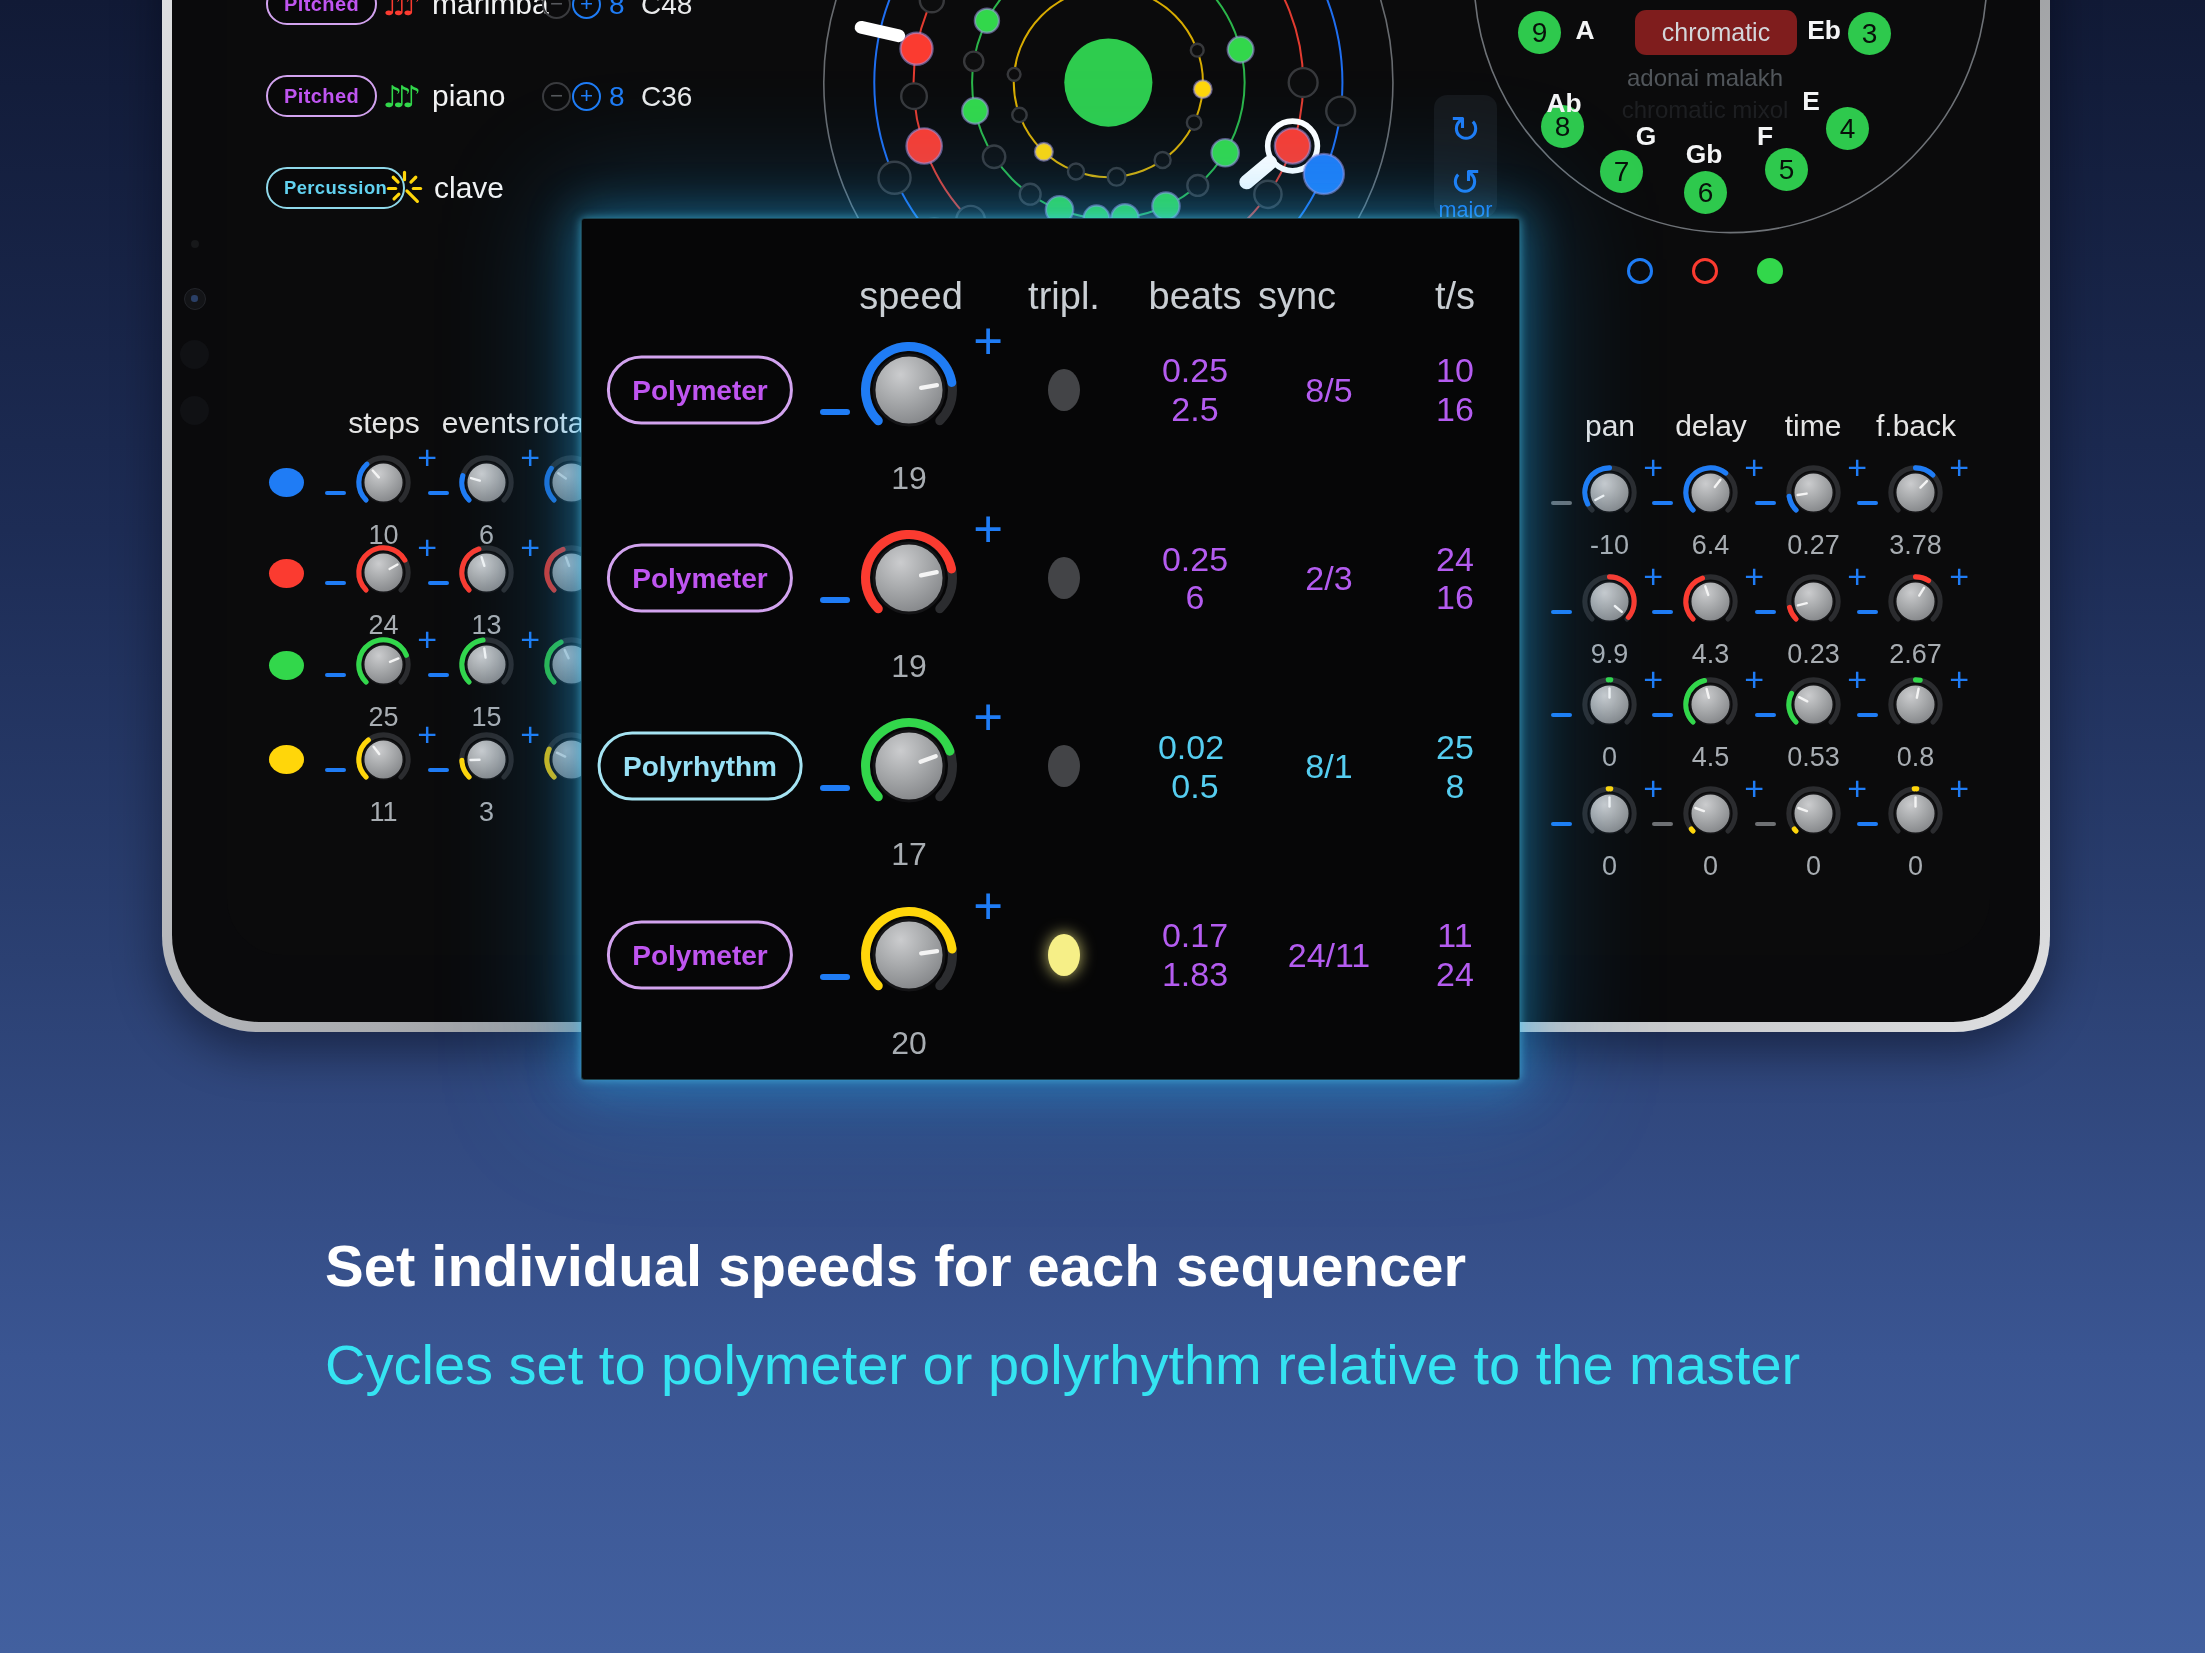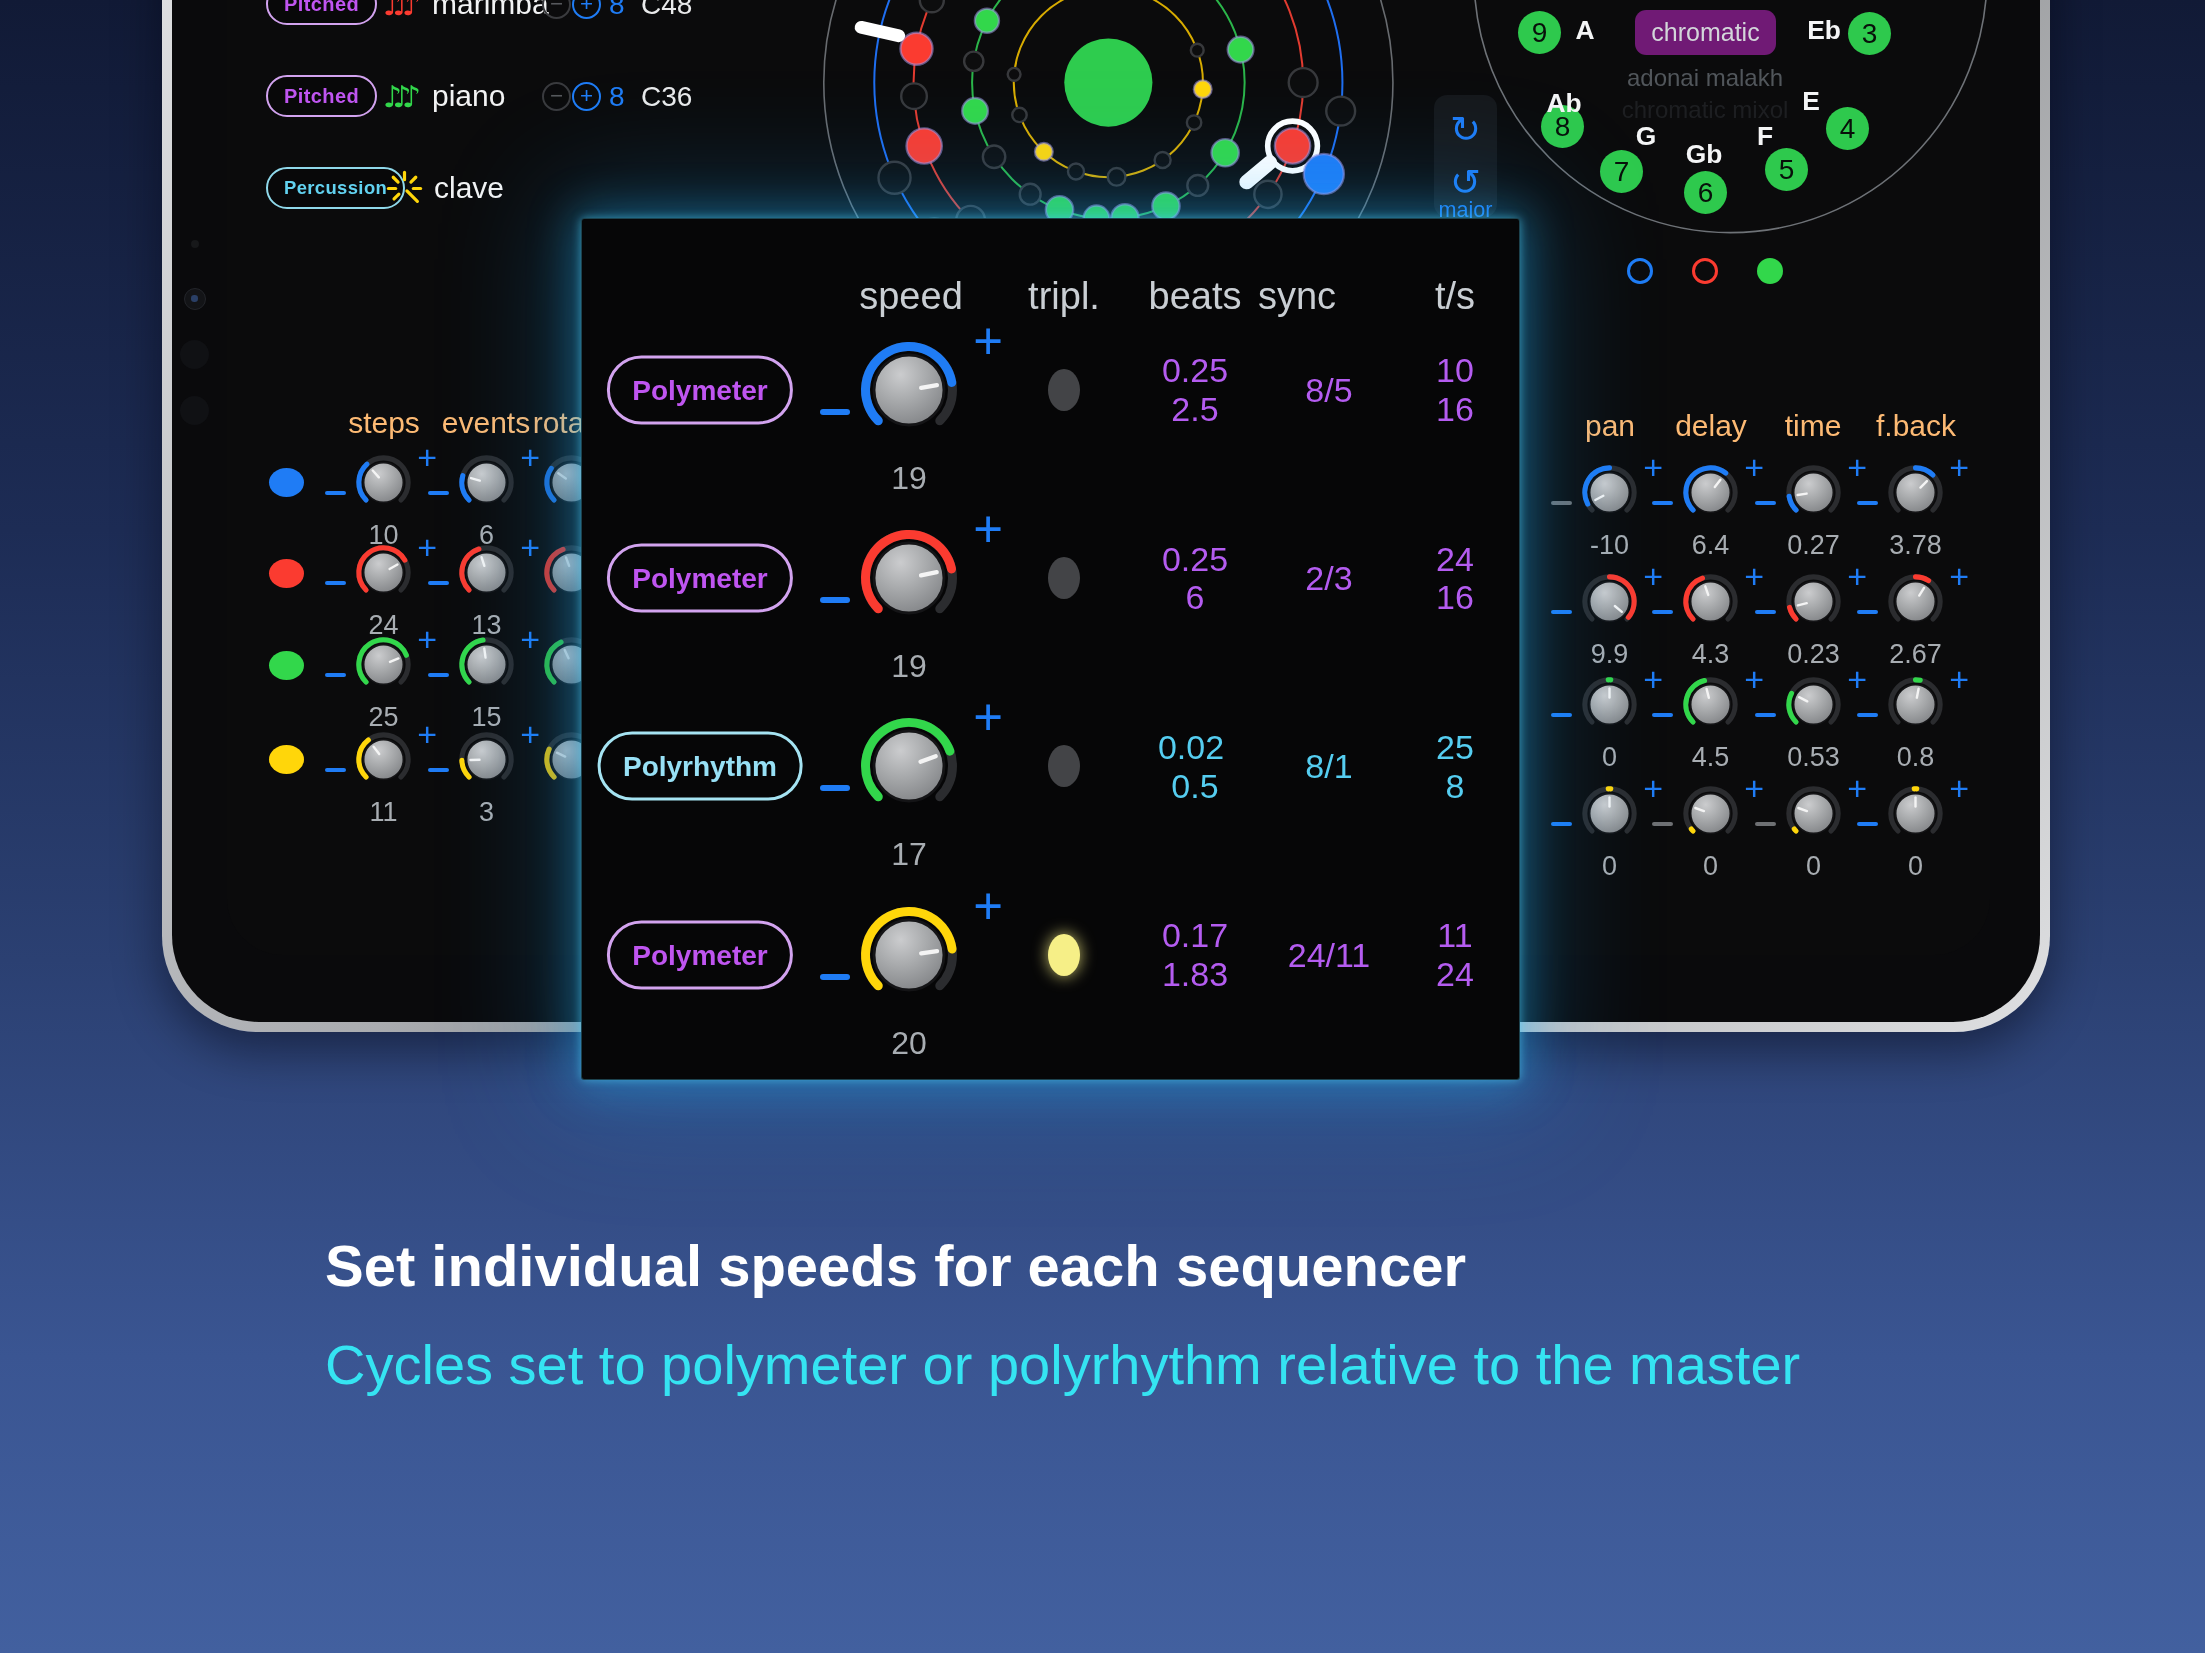--- a/index.html
+++ b/index.html
@@ -30,39 +30,39 @@
     align-items:center; justify-content:center; font-size:22.4px; line-height:1; }
   .circle-btn.dim { border:2.4px solid #3a3b3e; color:#56585c; }
   .circle-btn.blue { border:2.4px solid #1f7cf5; color:#1f7cf5; }
   .oct { position:absolute; color:#1f7cf5; font-size:28px; }
   .root { position:absolute; color:#e9eaeb; font-size:28px; }
 
   
   .notebtn { position:absolute; width:43px; height:43px; border-radius:50%; background:#2ec94d;
     color:#08100a; font-size:28px; display:flex; align-items:center; justify-content:center; }
   .notelab { position:absolute; color:#f4f5f6; font-size:26.4px; font-weight:bold; transform:translate(-50%,-50%); }
-  #chromabox { position:absolute; left:1635px; top:10.4px; width:141px; height:45px; background:#701a75;
+  #chromabox { position:absolute; left:1635px; top:10.4px; width:162px; height:45px; background:#7f1d1d;
     border-radius:11.2px; color:#d3d6da; font-size:25px; display:flex; align-items:center; justify-content:center; }
   .scale-alt { position:absolute; width:288px; text-align:center; font-size:24px; color:#51565b; }
   .modedot { position:absolute; width:26px; height:26px; border-radius:50%; }
 
   
   #transport { position:absolute; left:1434px; top:95px; width:63px; height:122px; background:#16181b;
     border-radius:13px; display:flex; flex-direction:column; align-items:center; justify-content:space-around; padding:8px 0; }
   .tr-ic { font-family:"DejaVu Sans",sans-serif; color:#1f7cf5; font-size:37px; line-height:1; }
   #major-label { position:absolute; left:1434px; top:197px; width:63px; text-align:center; color:#1f7cf5; font-size:21.6px; }
 
   
   .knob { position:absolute; }
   .knob svg { display:block; }
   .kval { position:absolute; left:50%; transform:translateX(-50%); color:#a8adb2; white-space:nowrap; }
   .ksign-minus { position:absolute; border-radius:3.2px; background:#1f7cf5; }
   .ksign-minus.dim { background:#6e7073; }
   .ksign-plus { position:absolute; color:#1f7cf5; font-weight:300; line-height:1; }
-  .gh { position:absolute; transform:translate(-50%,-50%); color:#fdba74; font-size:30px; }
+  .gh { position:absolute; transform:translate(-50%,-50%); color:#e5e5e5; font-size:30px; }
   .rowdot { position:absolute; border-radius:50%; }
 
   
   #popup { position:absolute; left:581px; top:218px; width:939px; height:862px; background:#060607;
     border-radius:3.2px; z-index:10; border:1.6px solid rgba(80,205,245,.30);
     box-shadow:0 0 9.6px rgba(80,215,255,.55), 0 0 44px 8px rgba(40,190,255,.35), 0 0 120px 27px rgba(30,170,255,.22); }
   .phead { position:absolute; transform:translate(-50%,-50%); color:#c9ced3; font-size:38px; }
   .ppill { position:absolute; transform:translate(-50%,-50%); height:69px; padding:0 22.4px; border:3.2px solid #d2a3ef;
     border-radius:37px; display:inline-flex; align-items:center; color:#bf55f0; font-size:28px; font-weight:bold; }
   .ppill.cyan { border-color:#a5e3f2; color:#97e0f5; }

